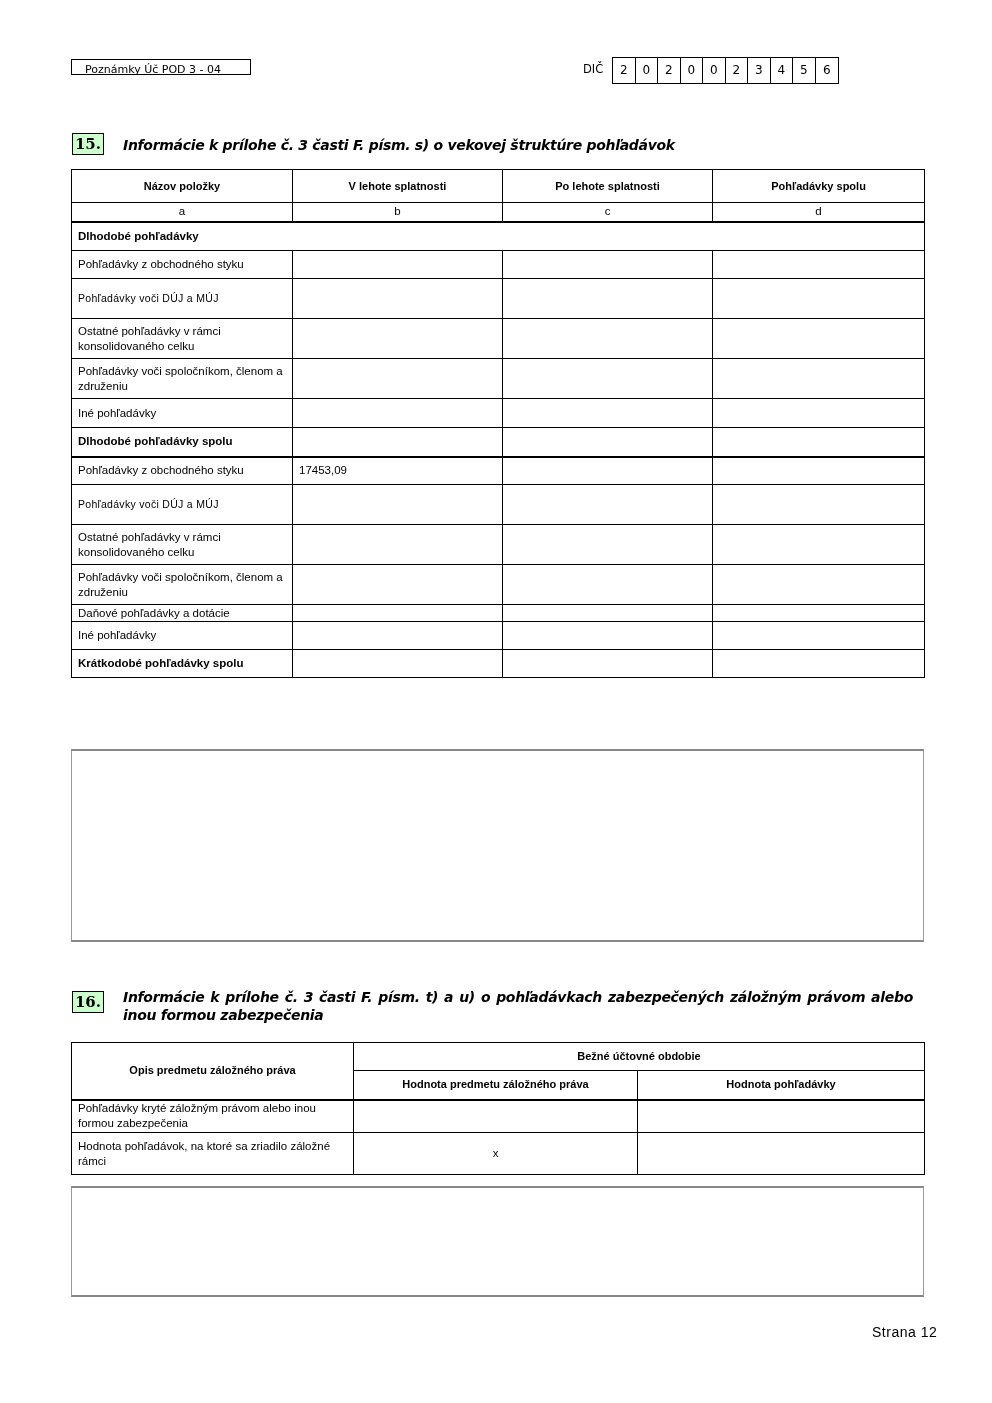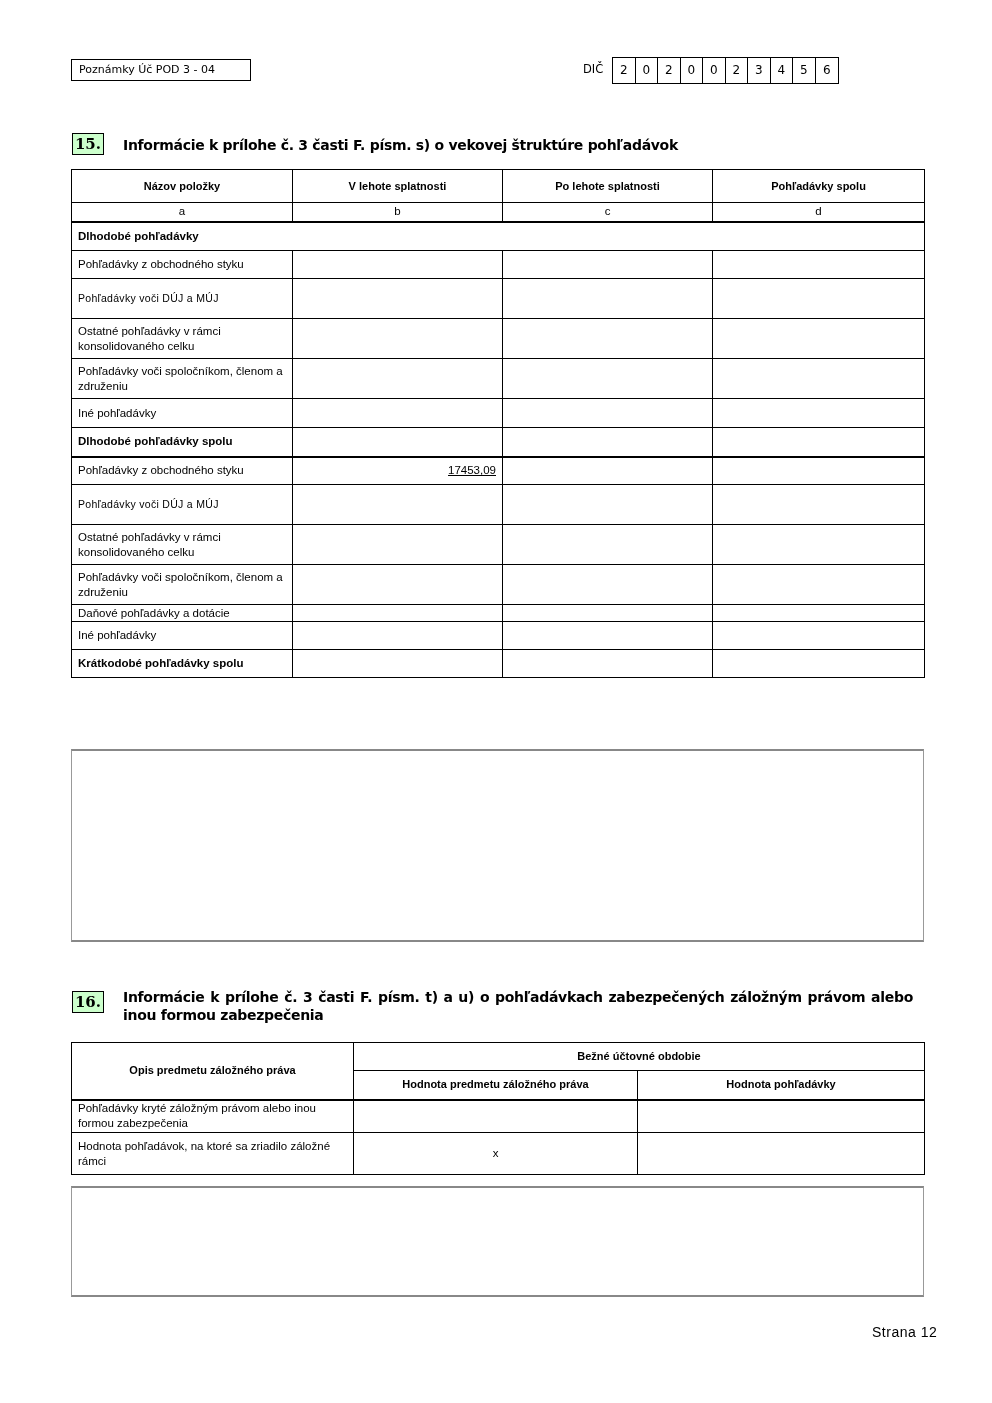--- a/index.html
+++ b/index.html
@@ -2,51 +2,51 @@
 <html><head>
 <meta charset="utf-8">
 <style>
   html, body { margin: 0; padding: 0; background: #ffffff; }
   body {
     width: 992px; height: 1403px; position: relative; overflow: hidden;
     font-family: "Liberation Sans", sans-serif; color: #000;
   }
   .abs { position: absolute; }
   .form-code {
-    left: 71px; top: 59px; width: 180px; height: 22px;
+    left: 71px; top: 59px; width: 180px; height: 16px;
     border: 1px solid #000; box-sizing: border-box;
-    font-size: 12px; line-height: 20px; padding-left: 7px;
+    font-size: 12px; line-height: 20px; padding-left: 13px;
     font-family: "DejaVu Sans", sans-serif; font-size: 11px;
   }
   .dic-label { left: 583px; top: 62px; font-size: 12px; font-family: "DejaVu Sans", sans-serif; font-size: 11.5px; }
   .dic-boxes { left: 612px; top: 57px; height: 27px; display: flex; border: 1px solid #000; box-sizing: border-box; }
   .dic-box {
     width: 22.5px; height: 25px; border-right: 1px solid #000; box-sizing: border-box;
     text-align: center; line-height: 25px; font-size: 12px; font-family: "DejaVu Sans", sans-serif;
   }
   .dic-box:last-child { border-right: none; }
   .sec-num {
     width: 32px; height: 22px; background: #ccffcc; border: 1px solid #000;
     box-sizing: border-box; font-family: "DejaVu Serif", serif; font-weight: bold;
     font-size: 15px; line-height: 20px; text-align: center;
   }
   .sec-title {
     font-family: "DejaVu Sans", sans-serif; font-weight: bold; font-size: 14px;
-    letter-spacing: -0.3px; line-height: 18px;
+    letter-spacing: -0.3px; line-height: 18px; font-style: italic;
   }
   table.grid { border-collapse: collapse; position: absolute; table-layout: fixed; }
   table.grid td {
     border: 1px solid #000; padding: 0 6px; font-size: 11.5px; vertical-align: middle;
     box-sizing: border-box; line-height: 15px;
   }
   .hdr { font-weight: bold; text-align: center; font-size: 11px !important; }
   .sub { text-align: center; font-size: 12px; }
   .bold { font-weight: bold; }
   .small { font-size: 10.5px !important; letter-spacing: 0.3px; }
-  .num { text-align: right; text-decoration: underline; }
+  .num { text-align: left; }
   .ctr { text-align: center; }
   .thick-bottom td { border-bottom: 2px solid #000 !important; }
   .notes {
     border: 1px solid #999; border-top: 2px solid #888; border-bottom: 2px solid #888;
     box-sizing: border-box; background: #fff;
   }
   .page-num { left: 872px; top: 1324px; font-size: 14px; letter-spacing: 0.5px; }
 </style>
 </head>
 <body>

